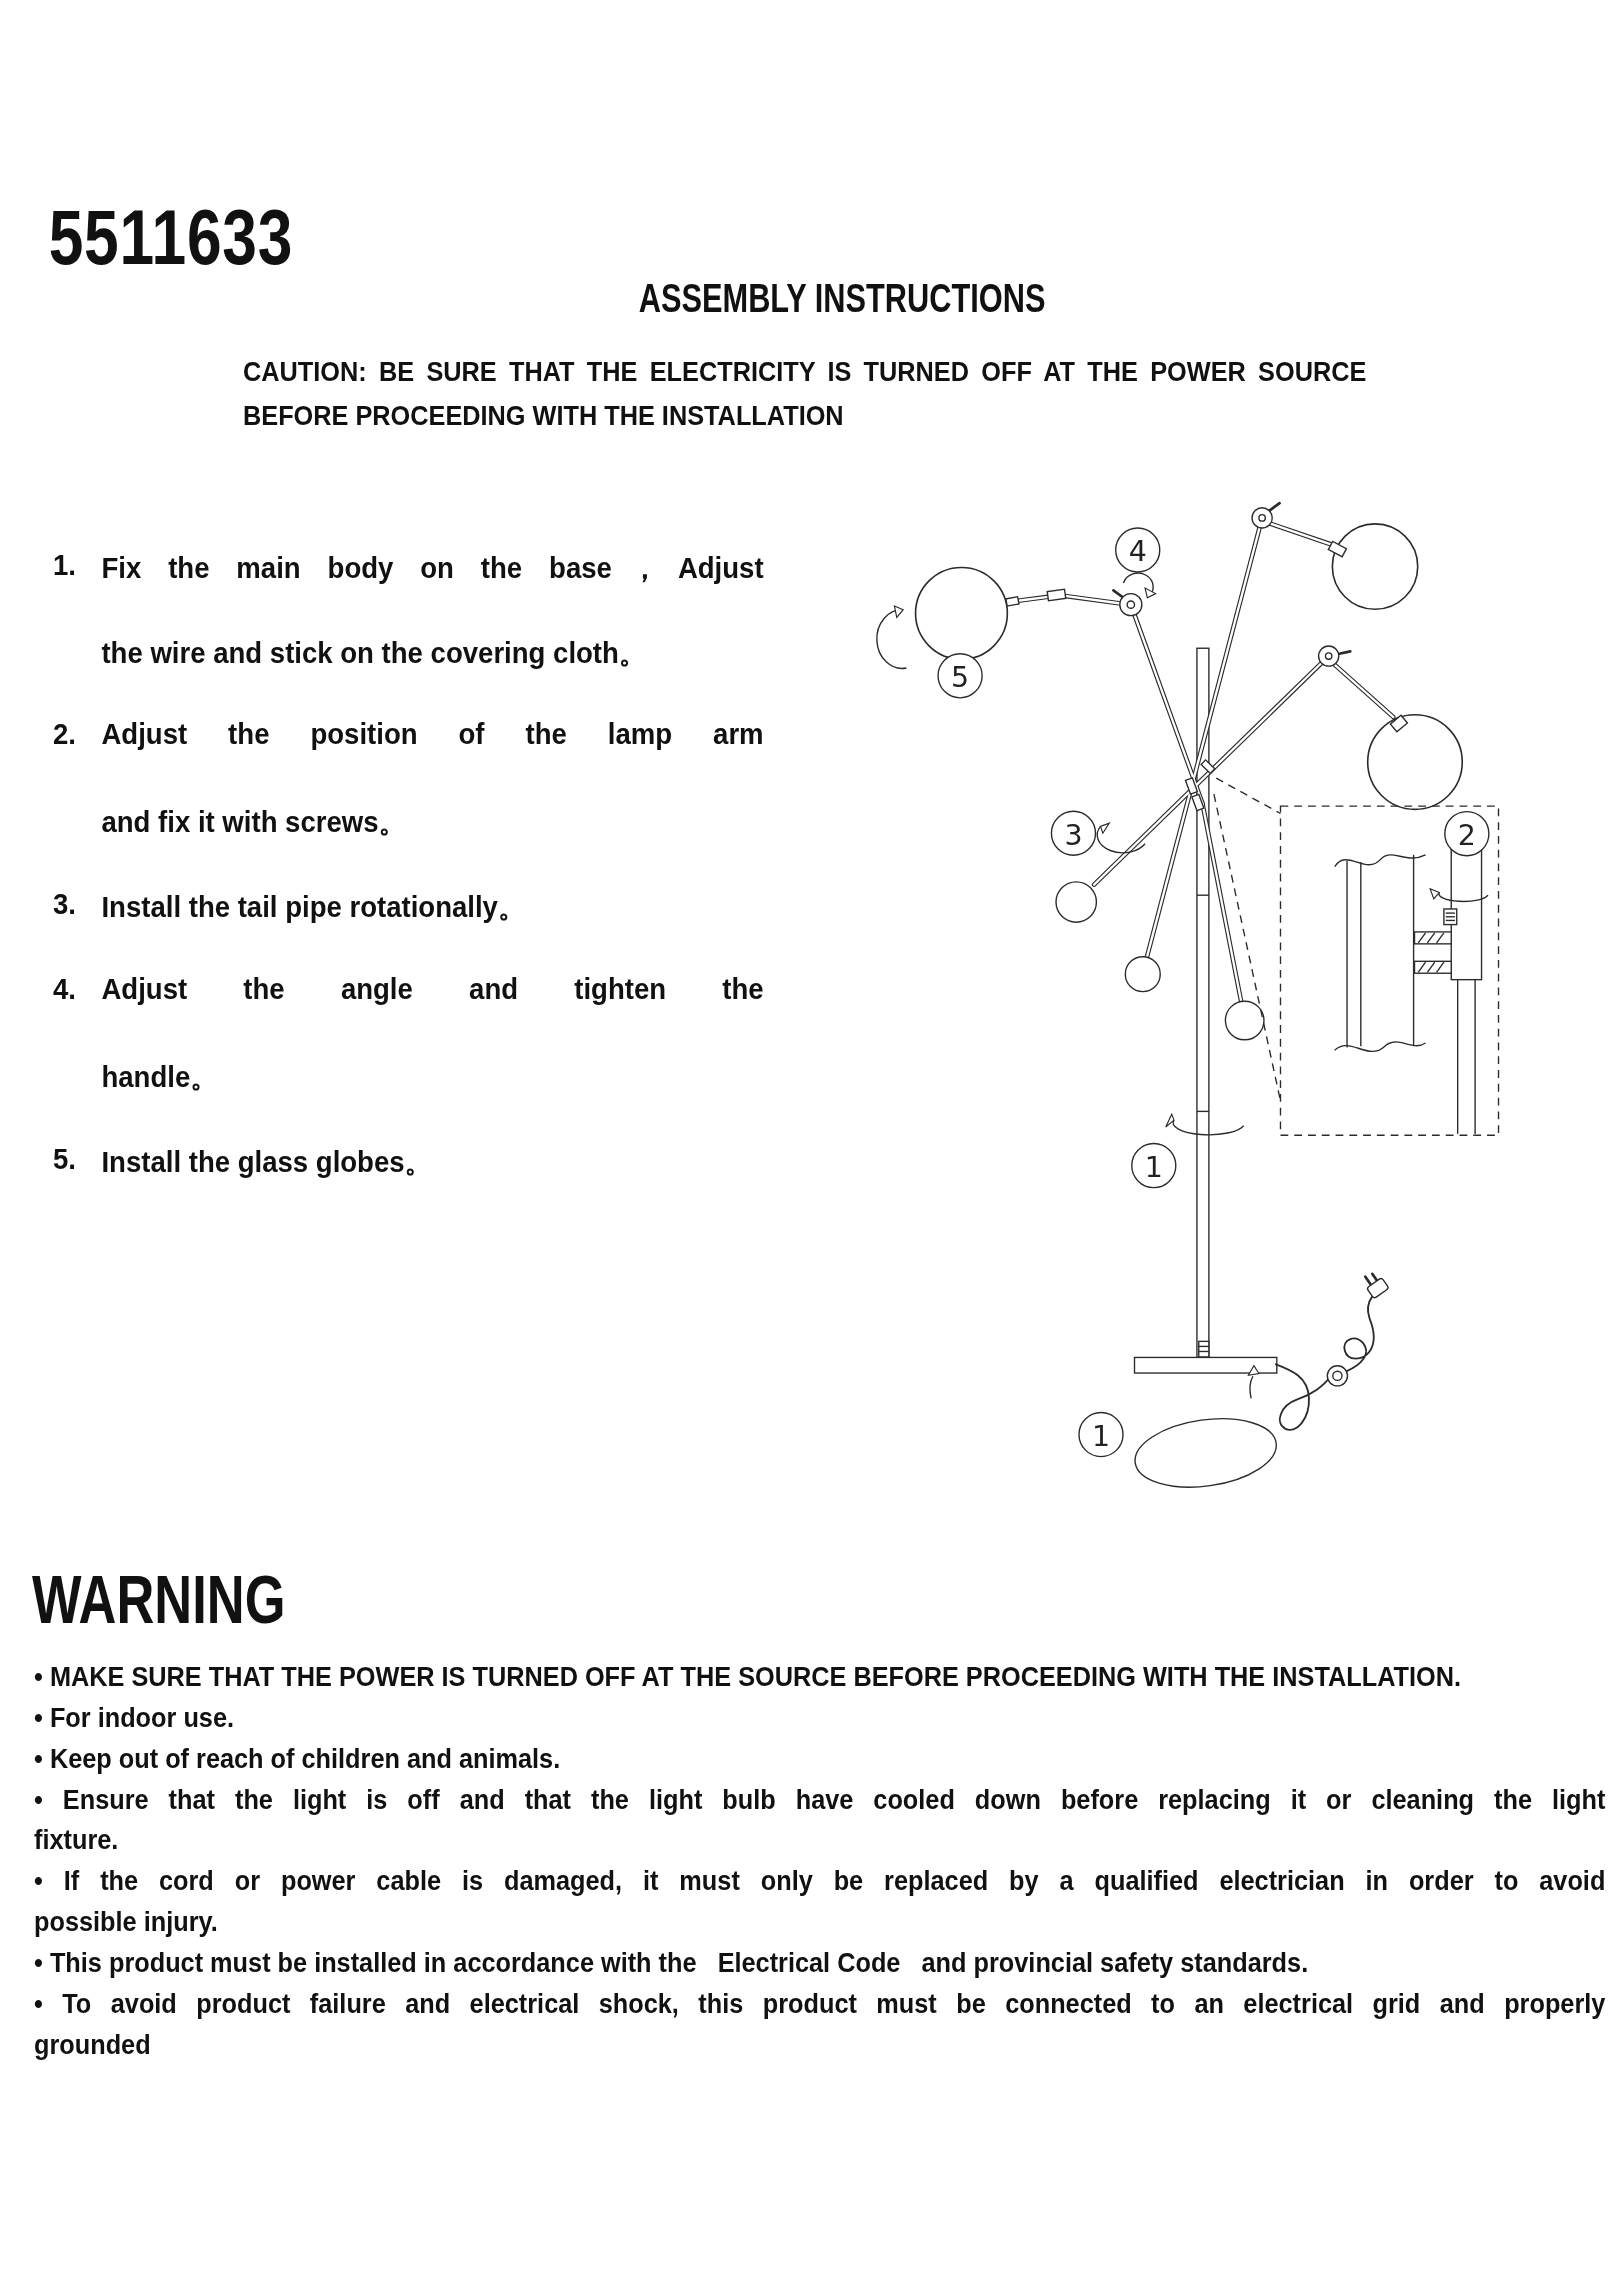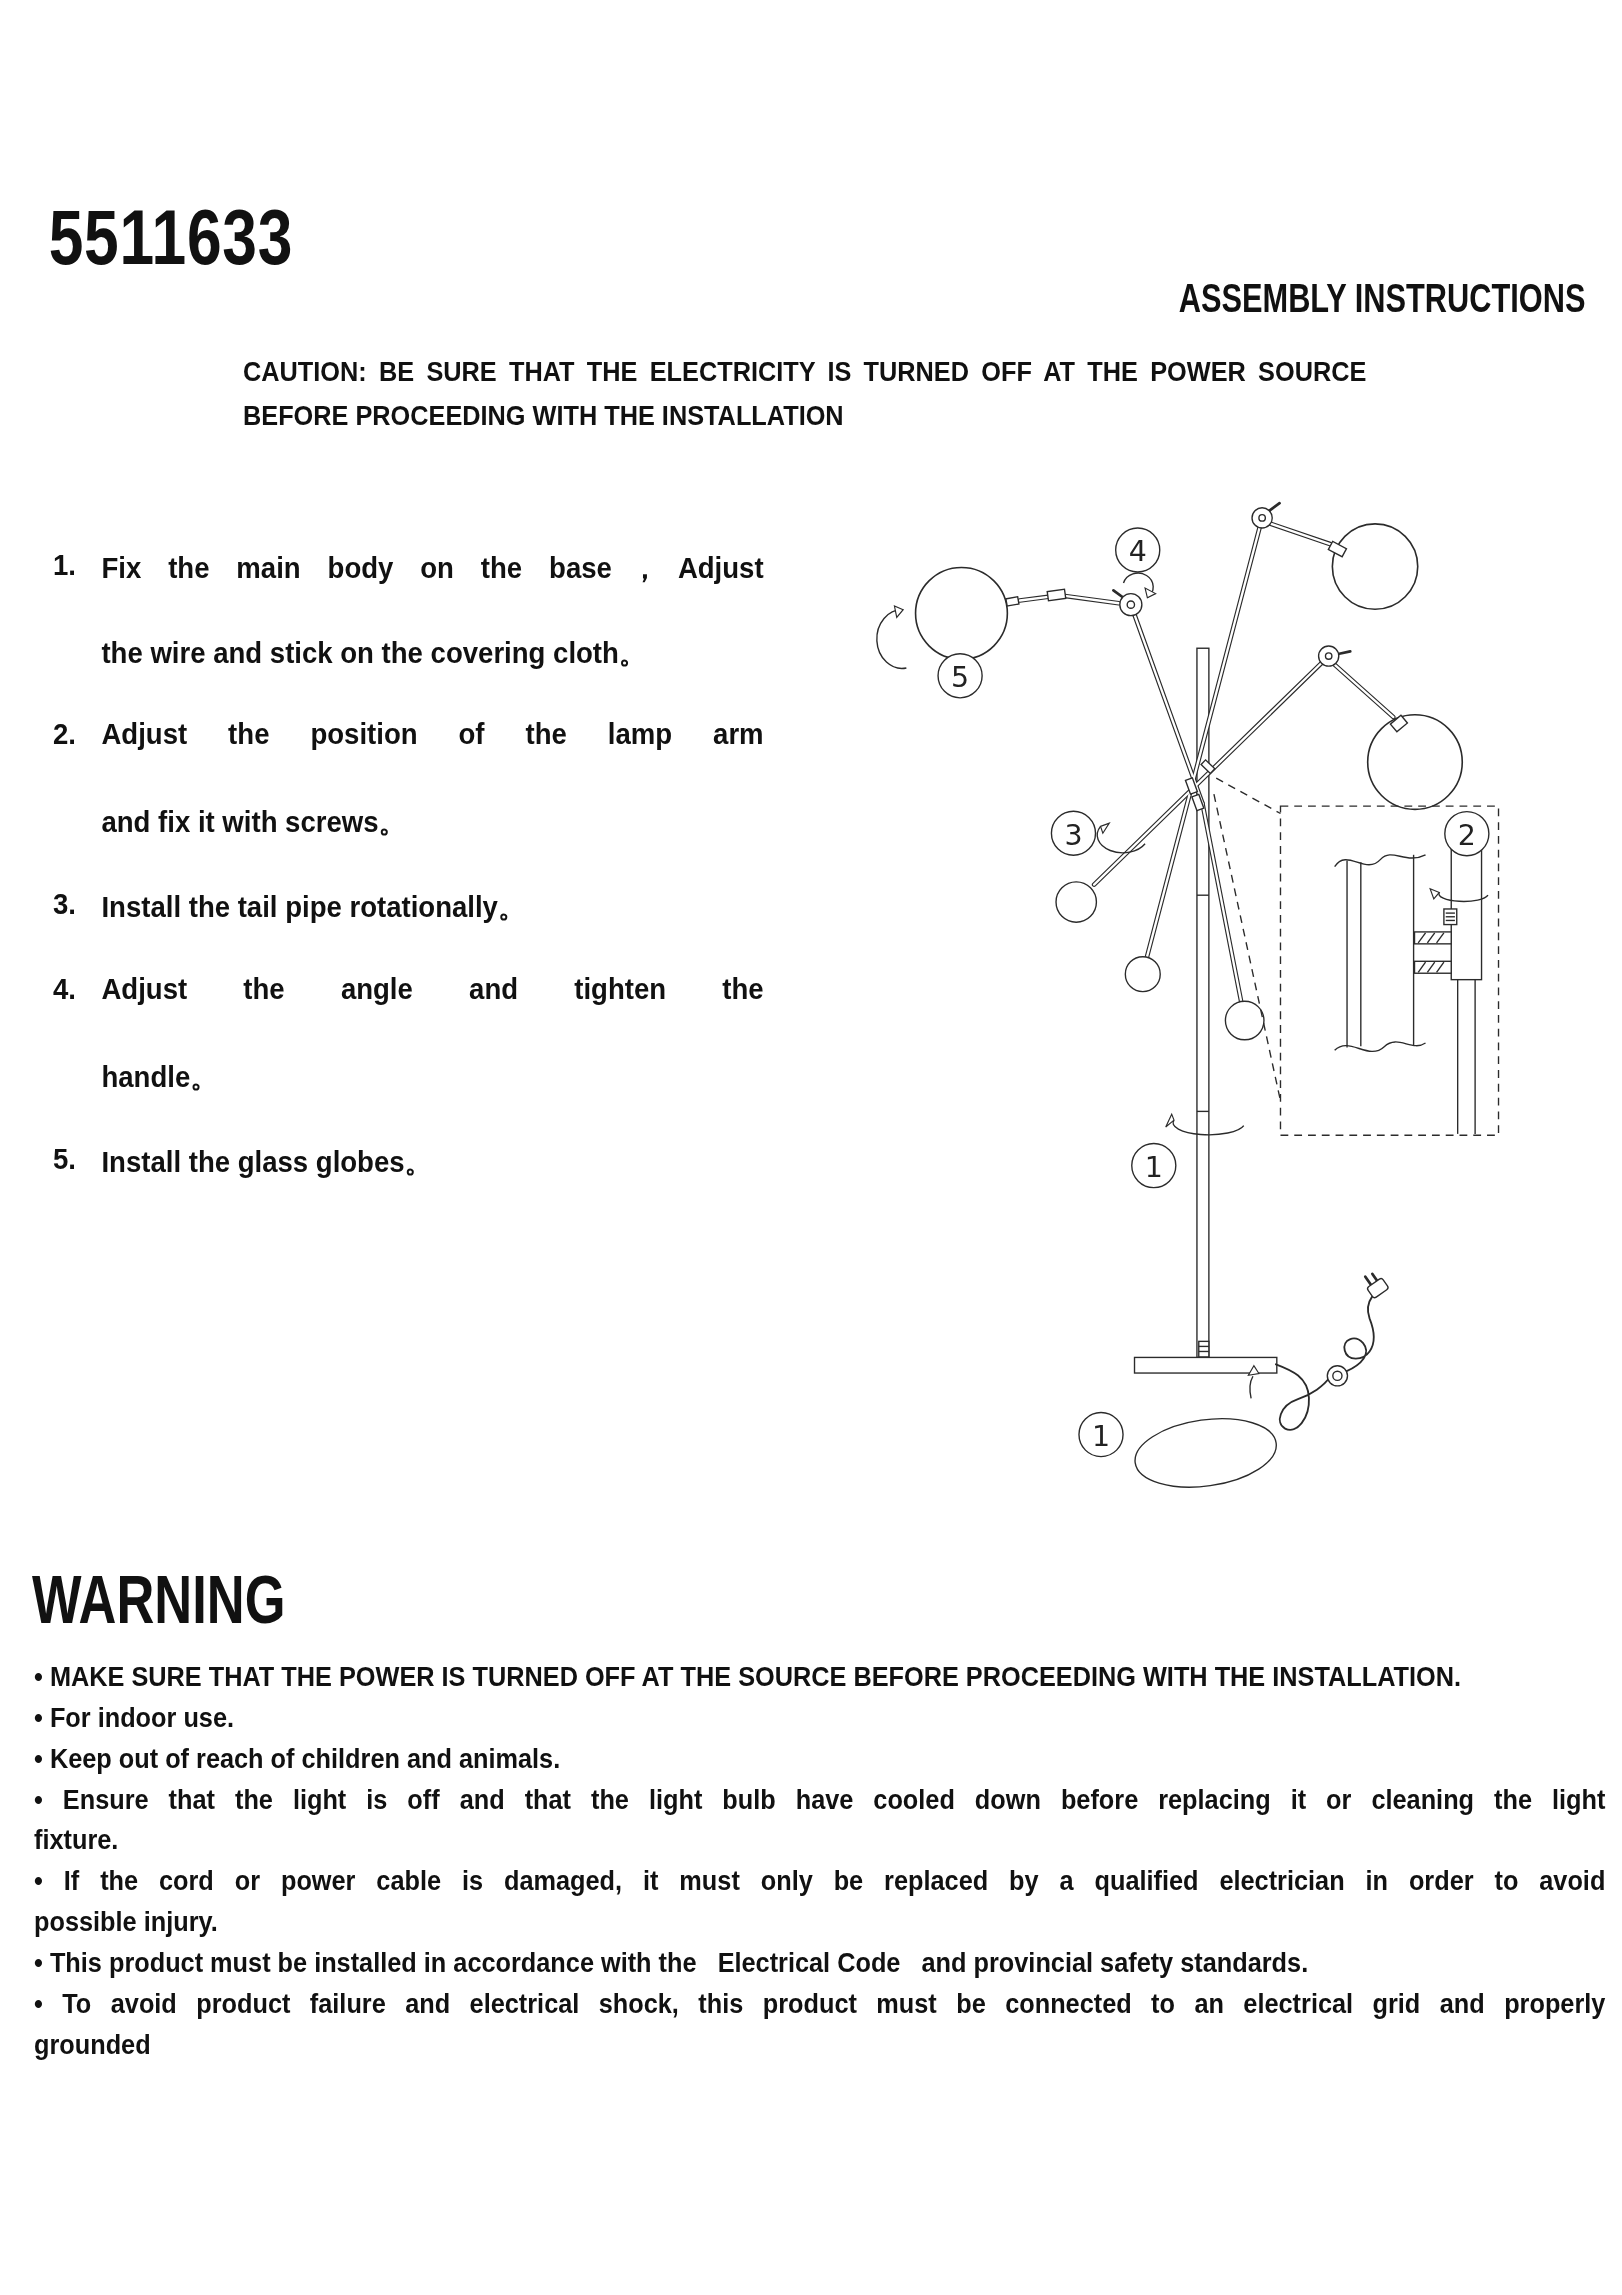--- a/index.html
+++ b/index.html
@@ -3,21 +3,21 @@
 <meta charset="utf-8">
 <style>
   html,body{margin:0;padding:0;background:#fff;}
   body{width:1622px;height:2295px;position:relative;overflow:hidden;
        font-family:"Liberation Sans","DejaVu Sans",sans-serif;color:#111;}
   .abs{position:absolute;}
   
   .title-wrap{left:0;right:0;top:193px;text-align:left;}
   .title-wrap .squeeze{display:inline-block;transform:scaleX(0.81);transform-origin:center;
        font-size:77px;font-weight:bold;letter-spacing:0.9px;position:relative;left:20px;}
-  .subtitle-wrap{left:0;right:0;top:275px;text-align:right;}
+  .subtitle-wrap{left:0;right:0;top:275px;text-align:center;}
   .subtitle-wrap .squeeze{display:inline-block;transform:scaleX(0.75);transform-origin:center;
        font-size:41px;font-weight:bold;position:relative;left:31px;}
   
   .caution{left:243px;top:350px;width:1221px;font-size:27.5px;font-weight:bold;
        transform:scaleX(0.92);transform-origin:left top;line-height:44px;}
   .caution .l1{text-align:justify;text-align-last:justify;}
   
   .sline{position:absolute;left:53px;width:748px;height:41px;font-size:29px;font-weight:bold;
        transform:scaleX(0.95);transform-origin:left top;}
   .snum{position:absolute;left:0;top:0;}

